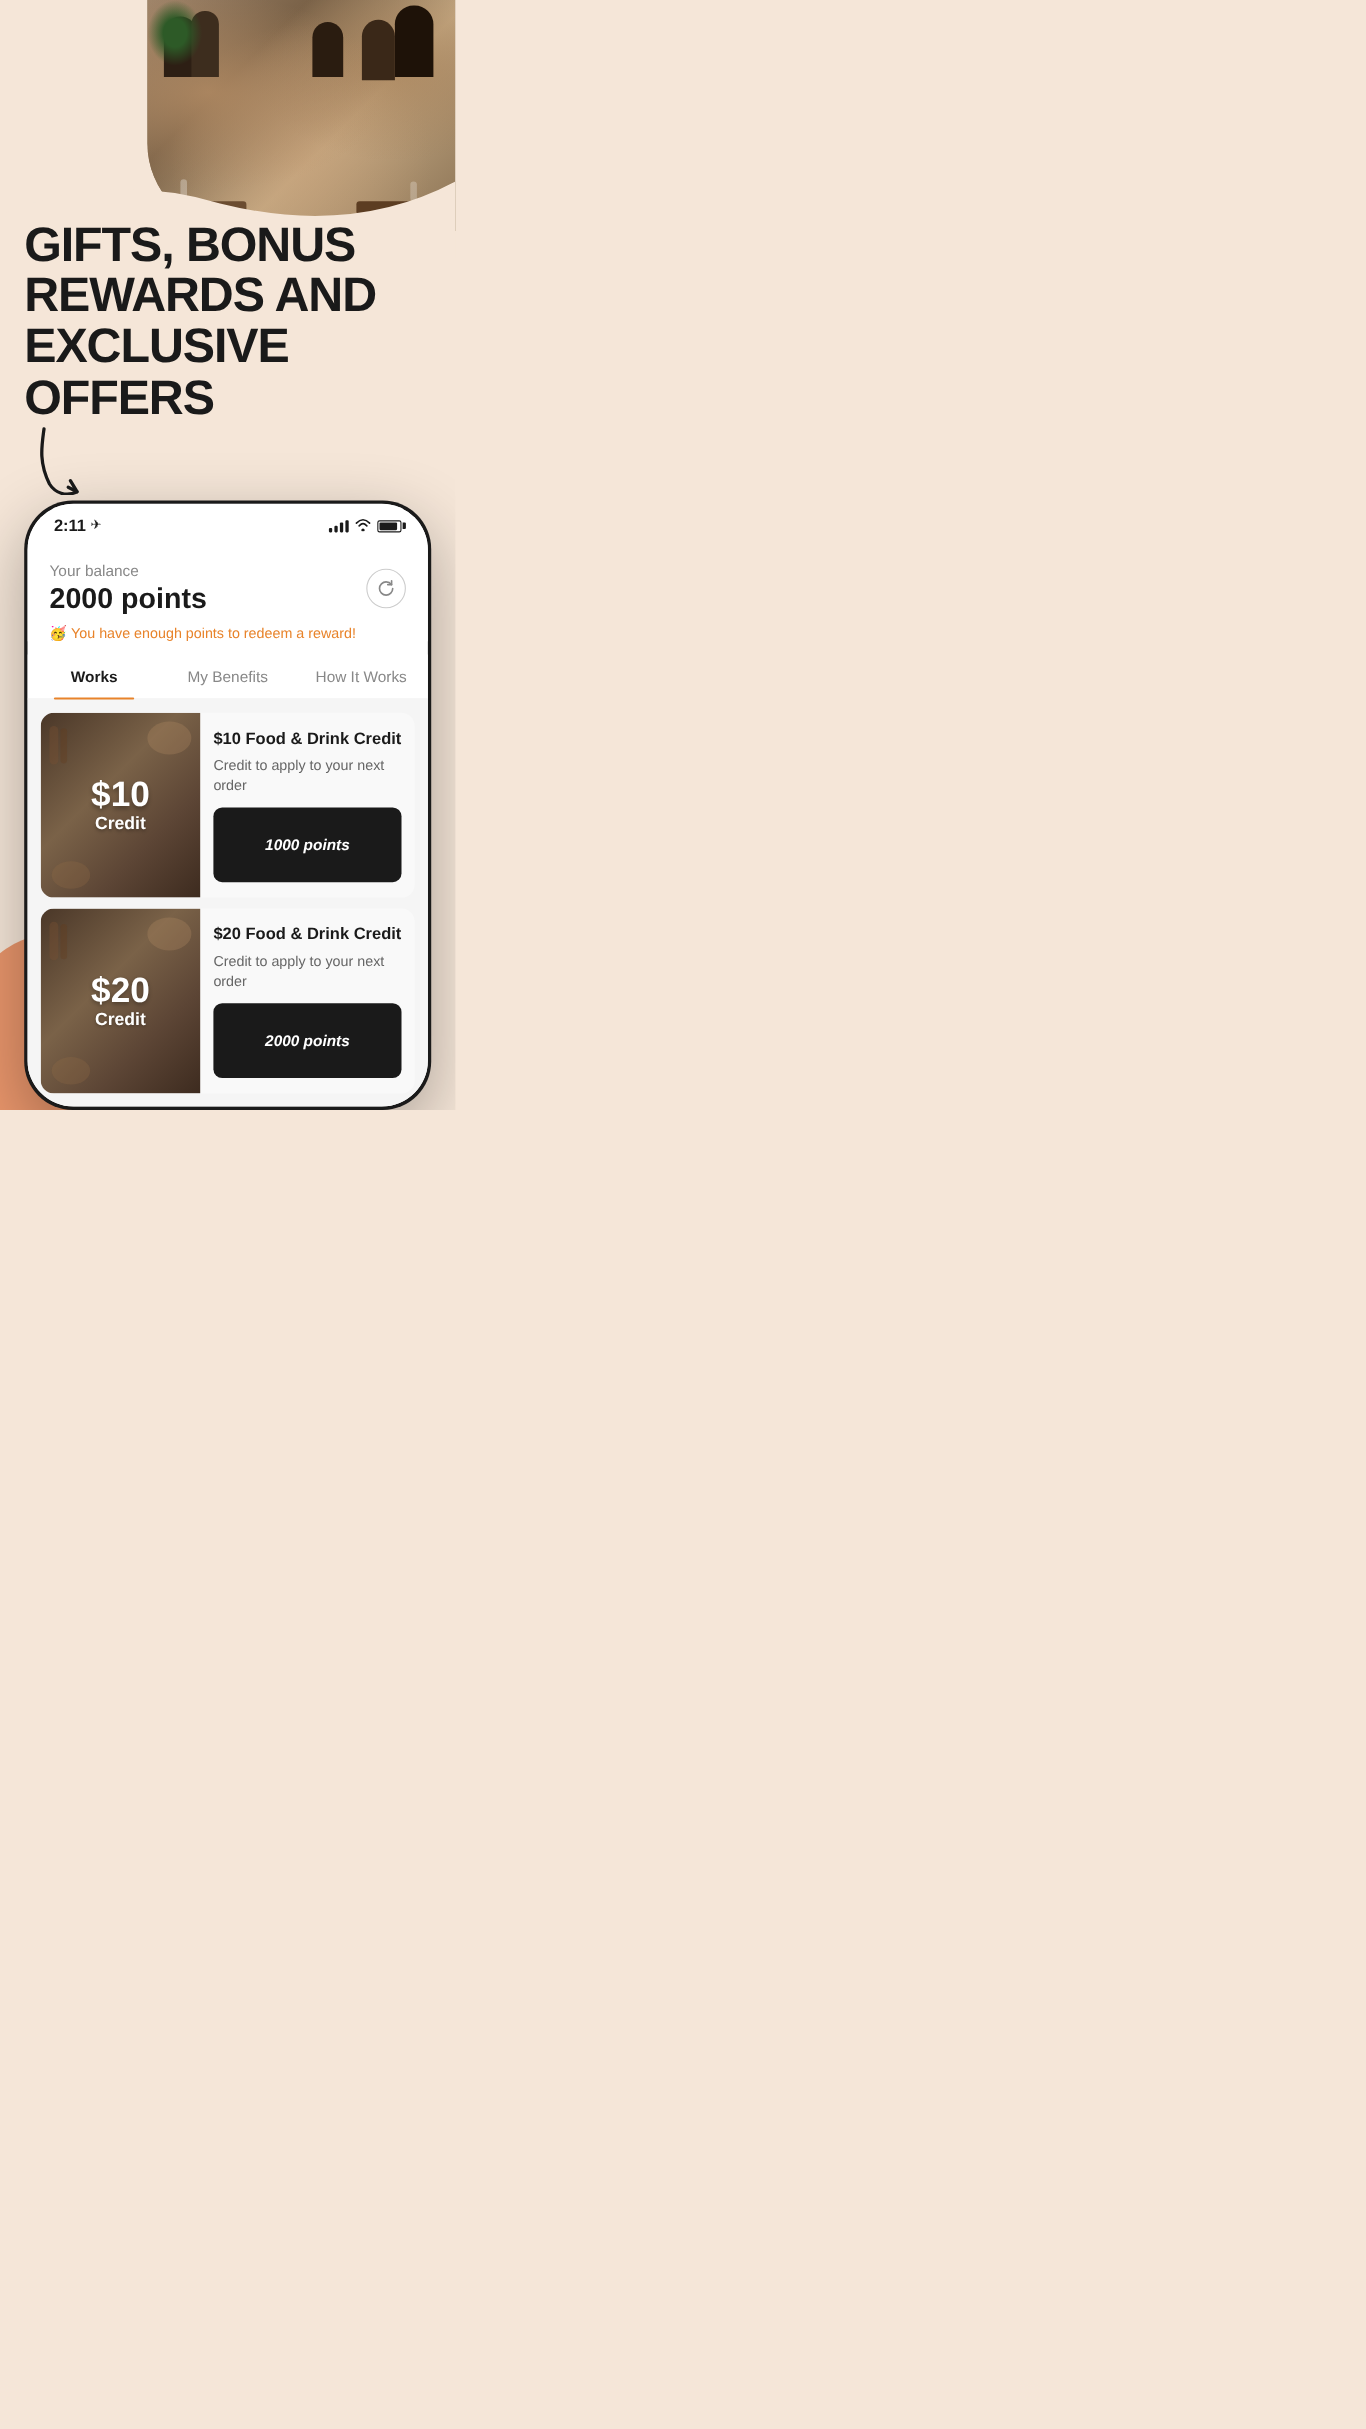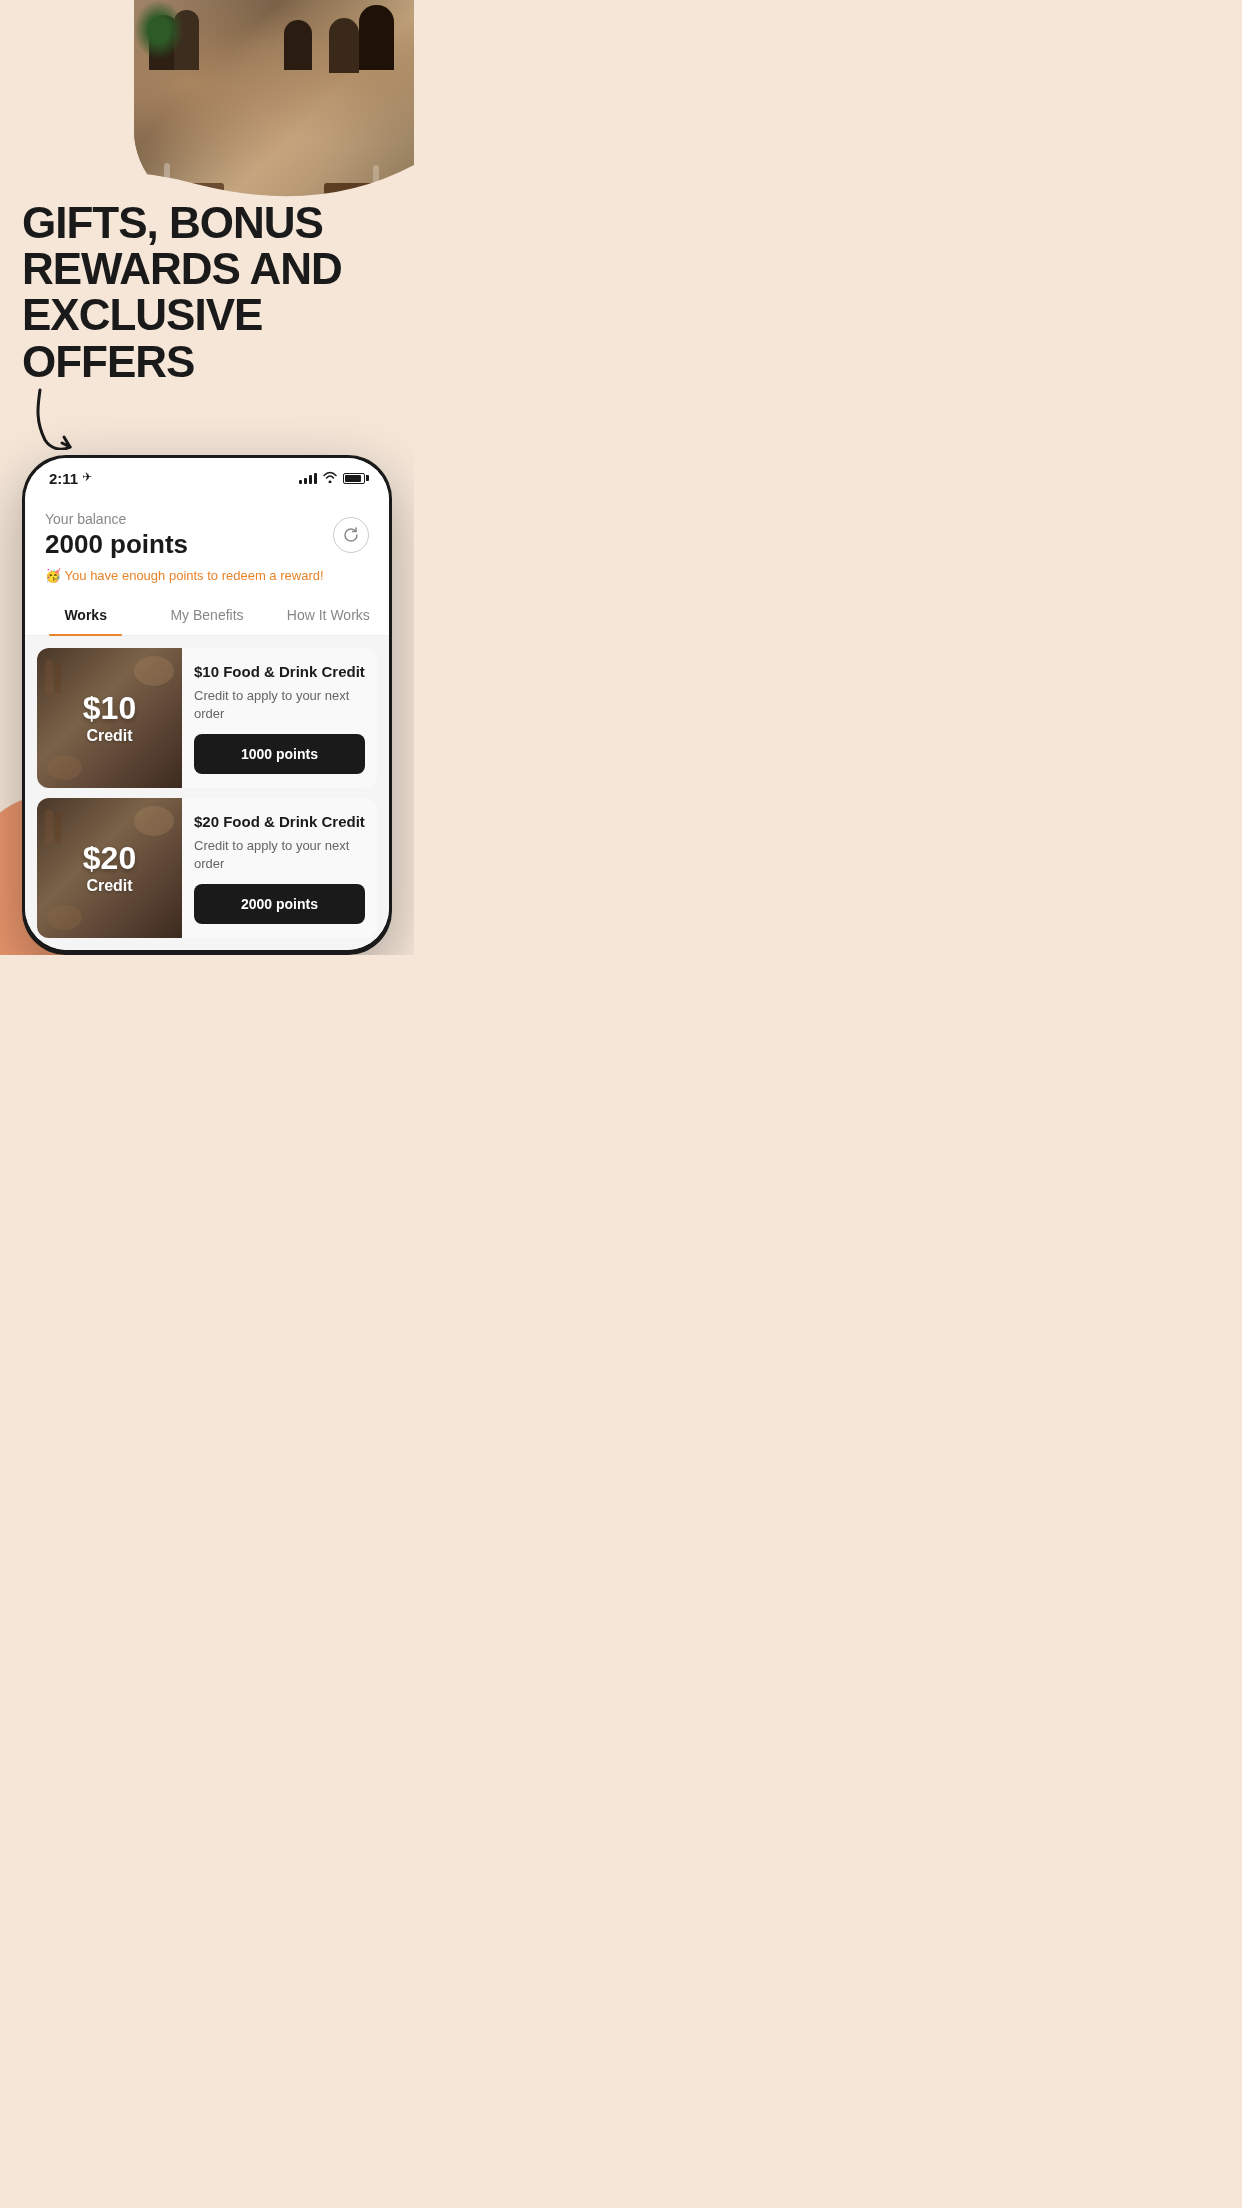--- a/index.html
+++ b/index.html
@@ -342,26 +342,27 @@
       color: #666;
       line-height: 1.4;
       flex: 1;
     }
 
     .reward-points-btn {
       background: #1a1a1a;
       color: white;
       border: none;
       border-radius: 8px;
-      padding: 12px 14px;
+      padding: 26px 14px;
       font-size: 14px;
       font-weight: 600;
       cursor: pointer;
       text-align: center;
       margin-top: 10px;
+      font-style: italic;
     }
   </style>
 </head>
 <body>
 
 <div class="bg-blob-left"></div>
 <div class="bg-blob-bottom"></div>
 
 <div class="hero-photo">
   <div class="hero-photo-inner">

